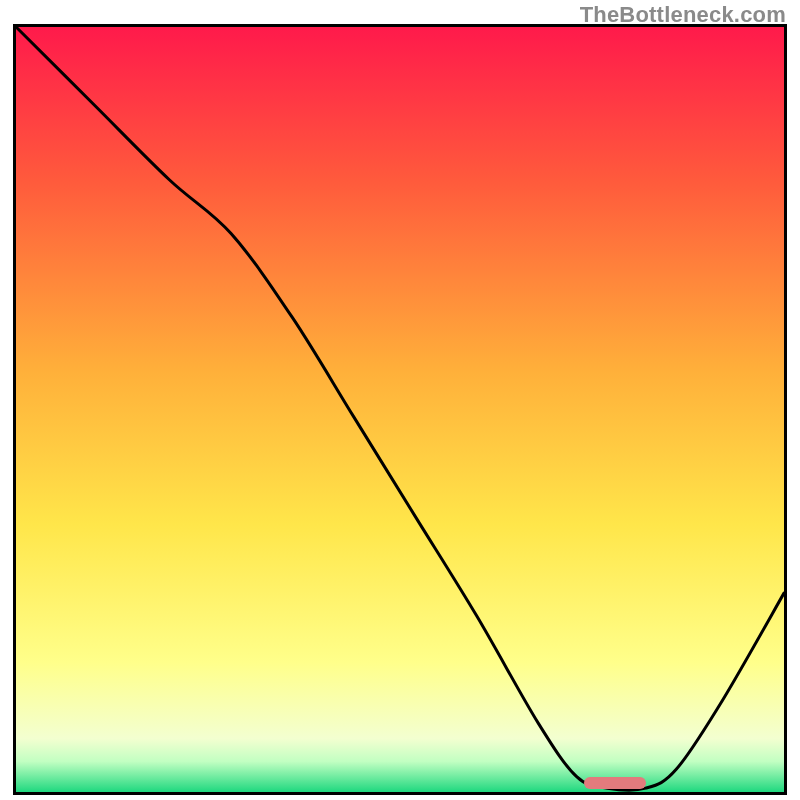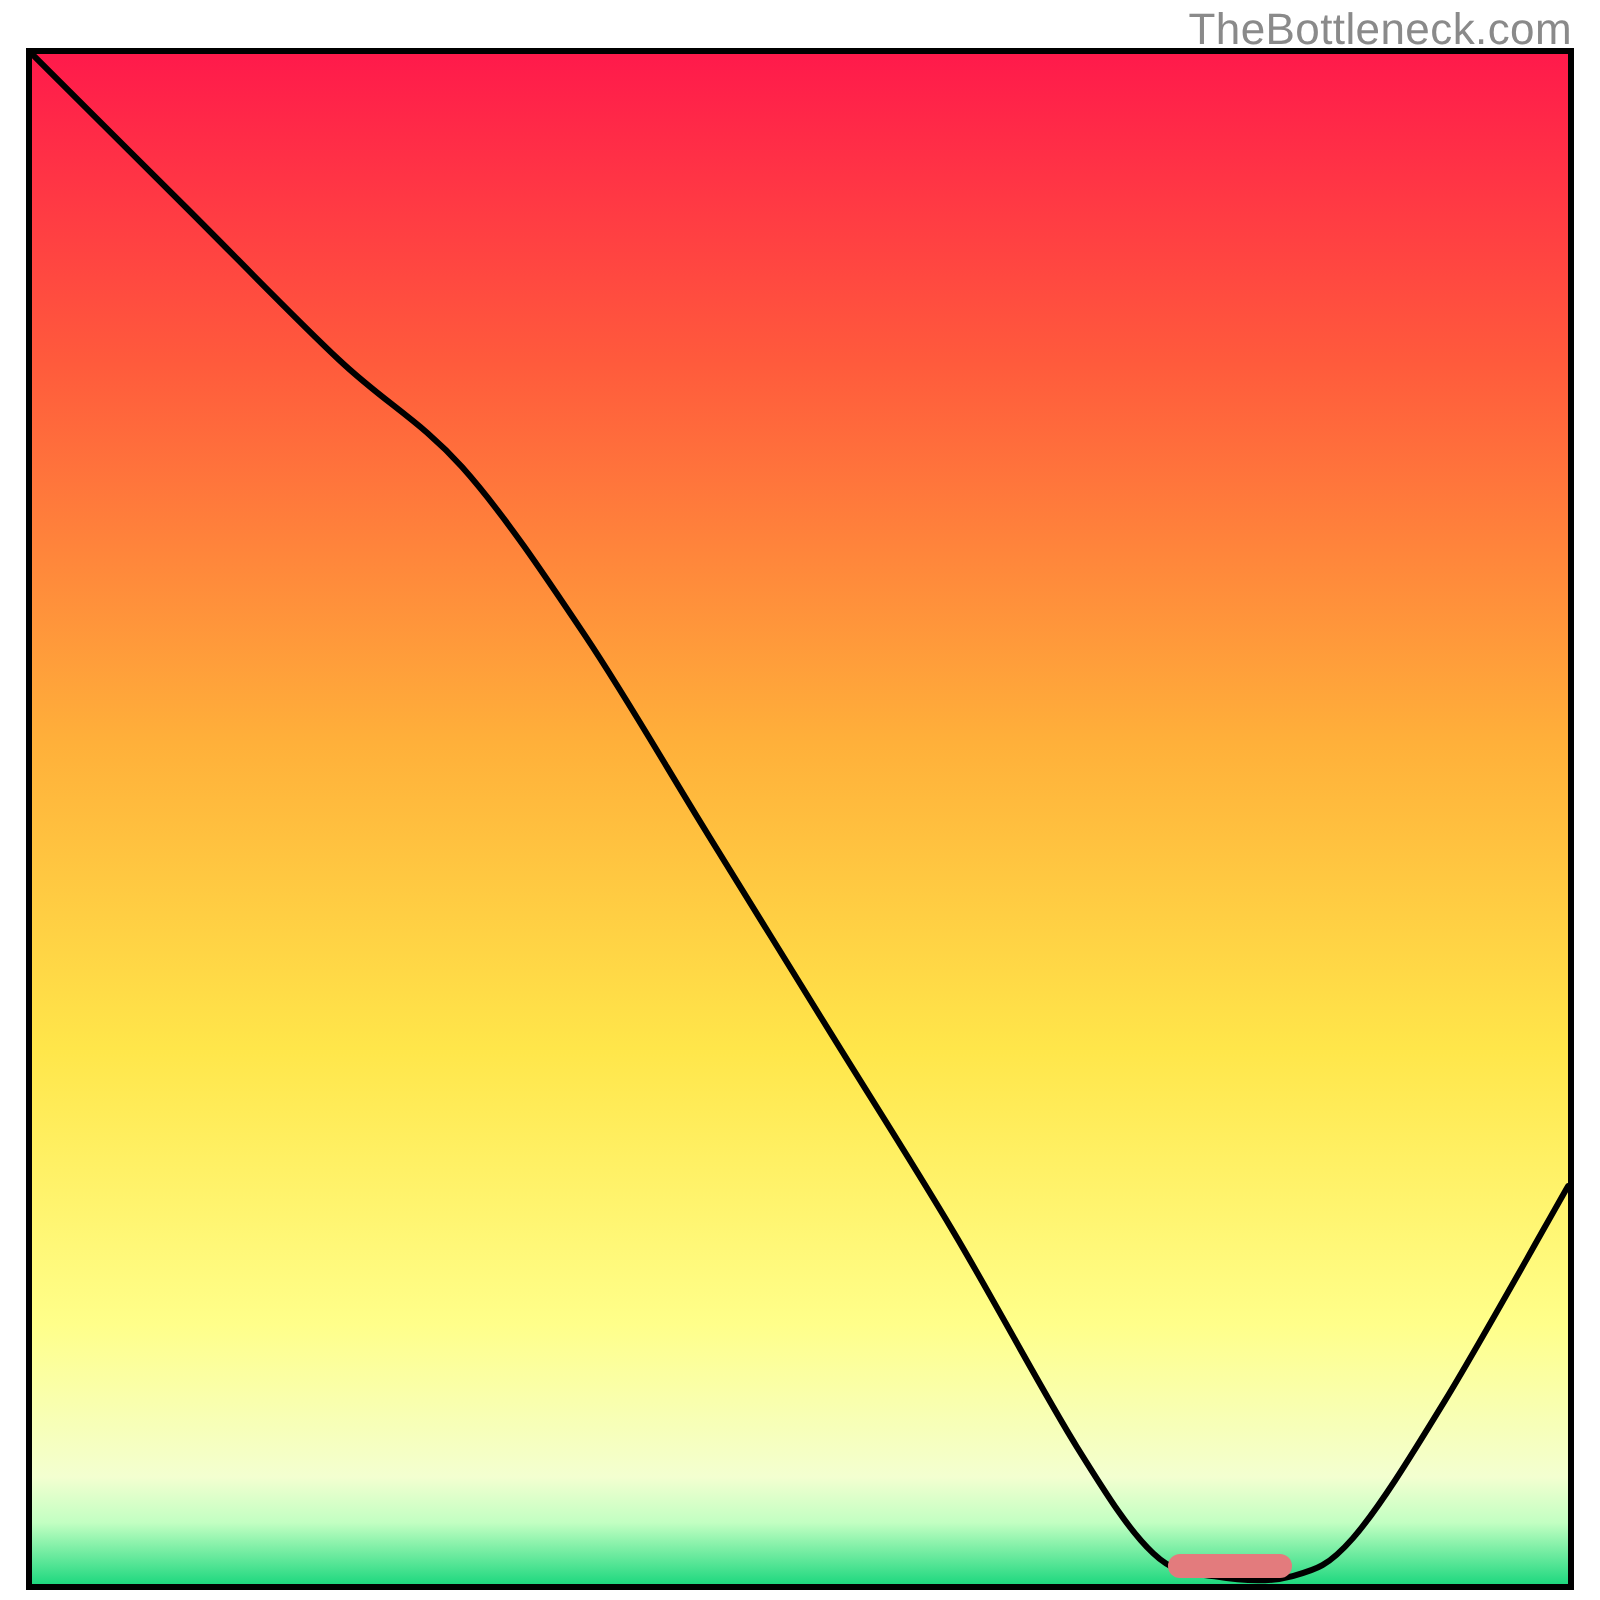--- a/index.html
+++ b/index.html
@@ -24,21 +24,21 @@
   .plot {
     position: absolute;
     inset: 0;
   }
   .watermark {
     position: absolute;
     top: 2px;
     right: 14px;
     color: #8a8a8a;
     font-size: 22px;
-    font-weight: 400;
+    font-weight: 700;
     letter-spacing: 0.2px;
   }
   .marker {
     position: absolute;
     background: #e37b7d;
     border-radius: 6px;
   }
 </style>
 </head>
 <body>

